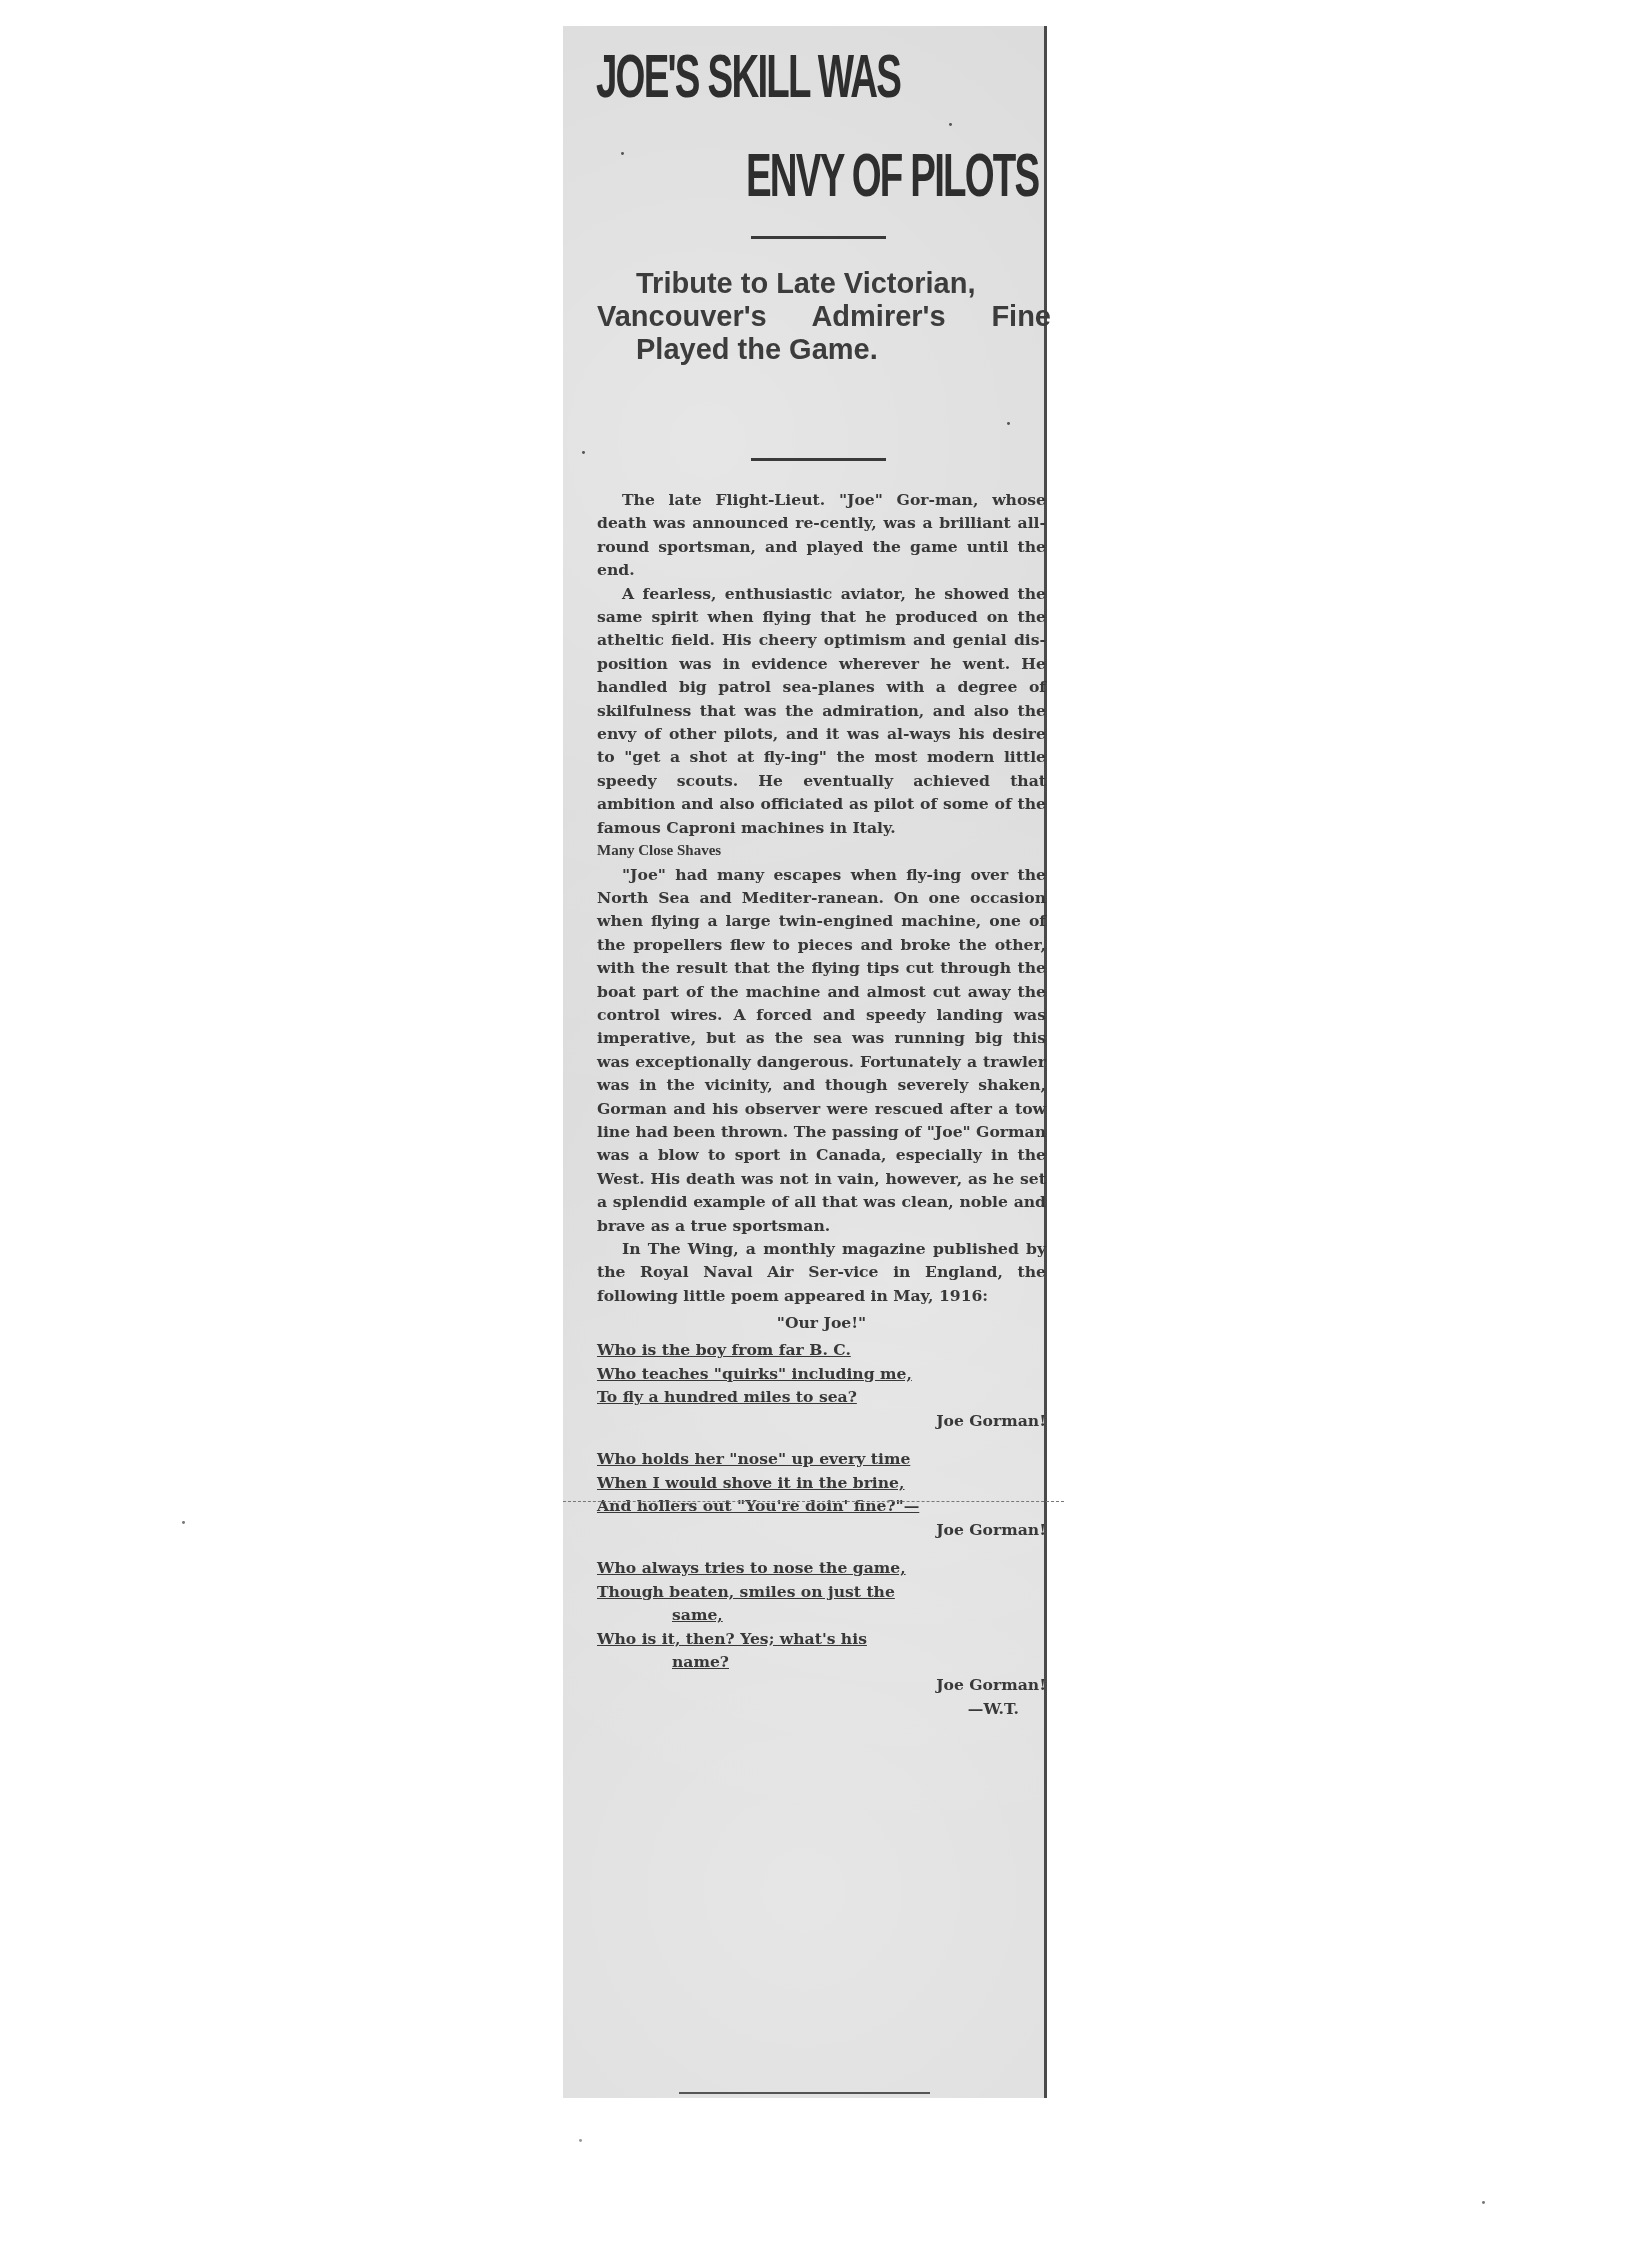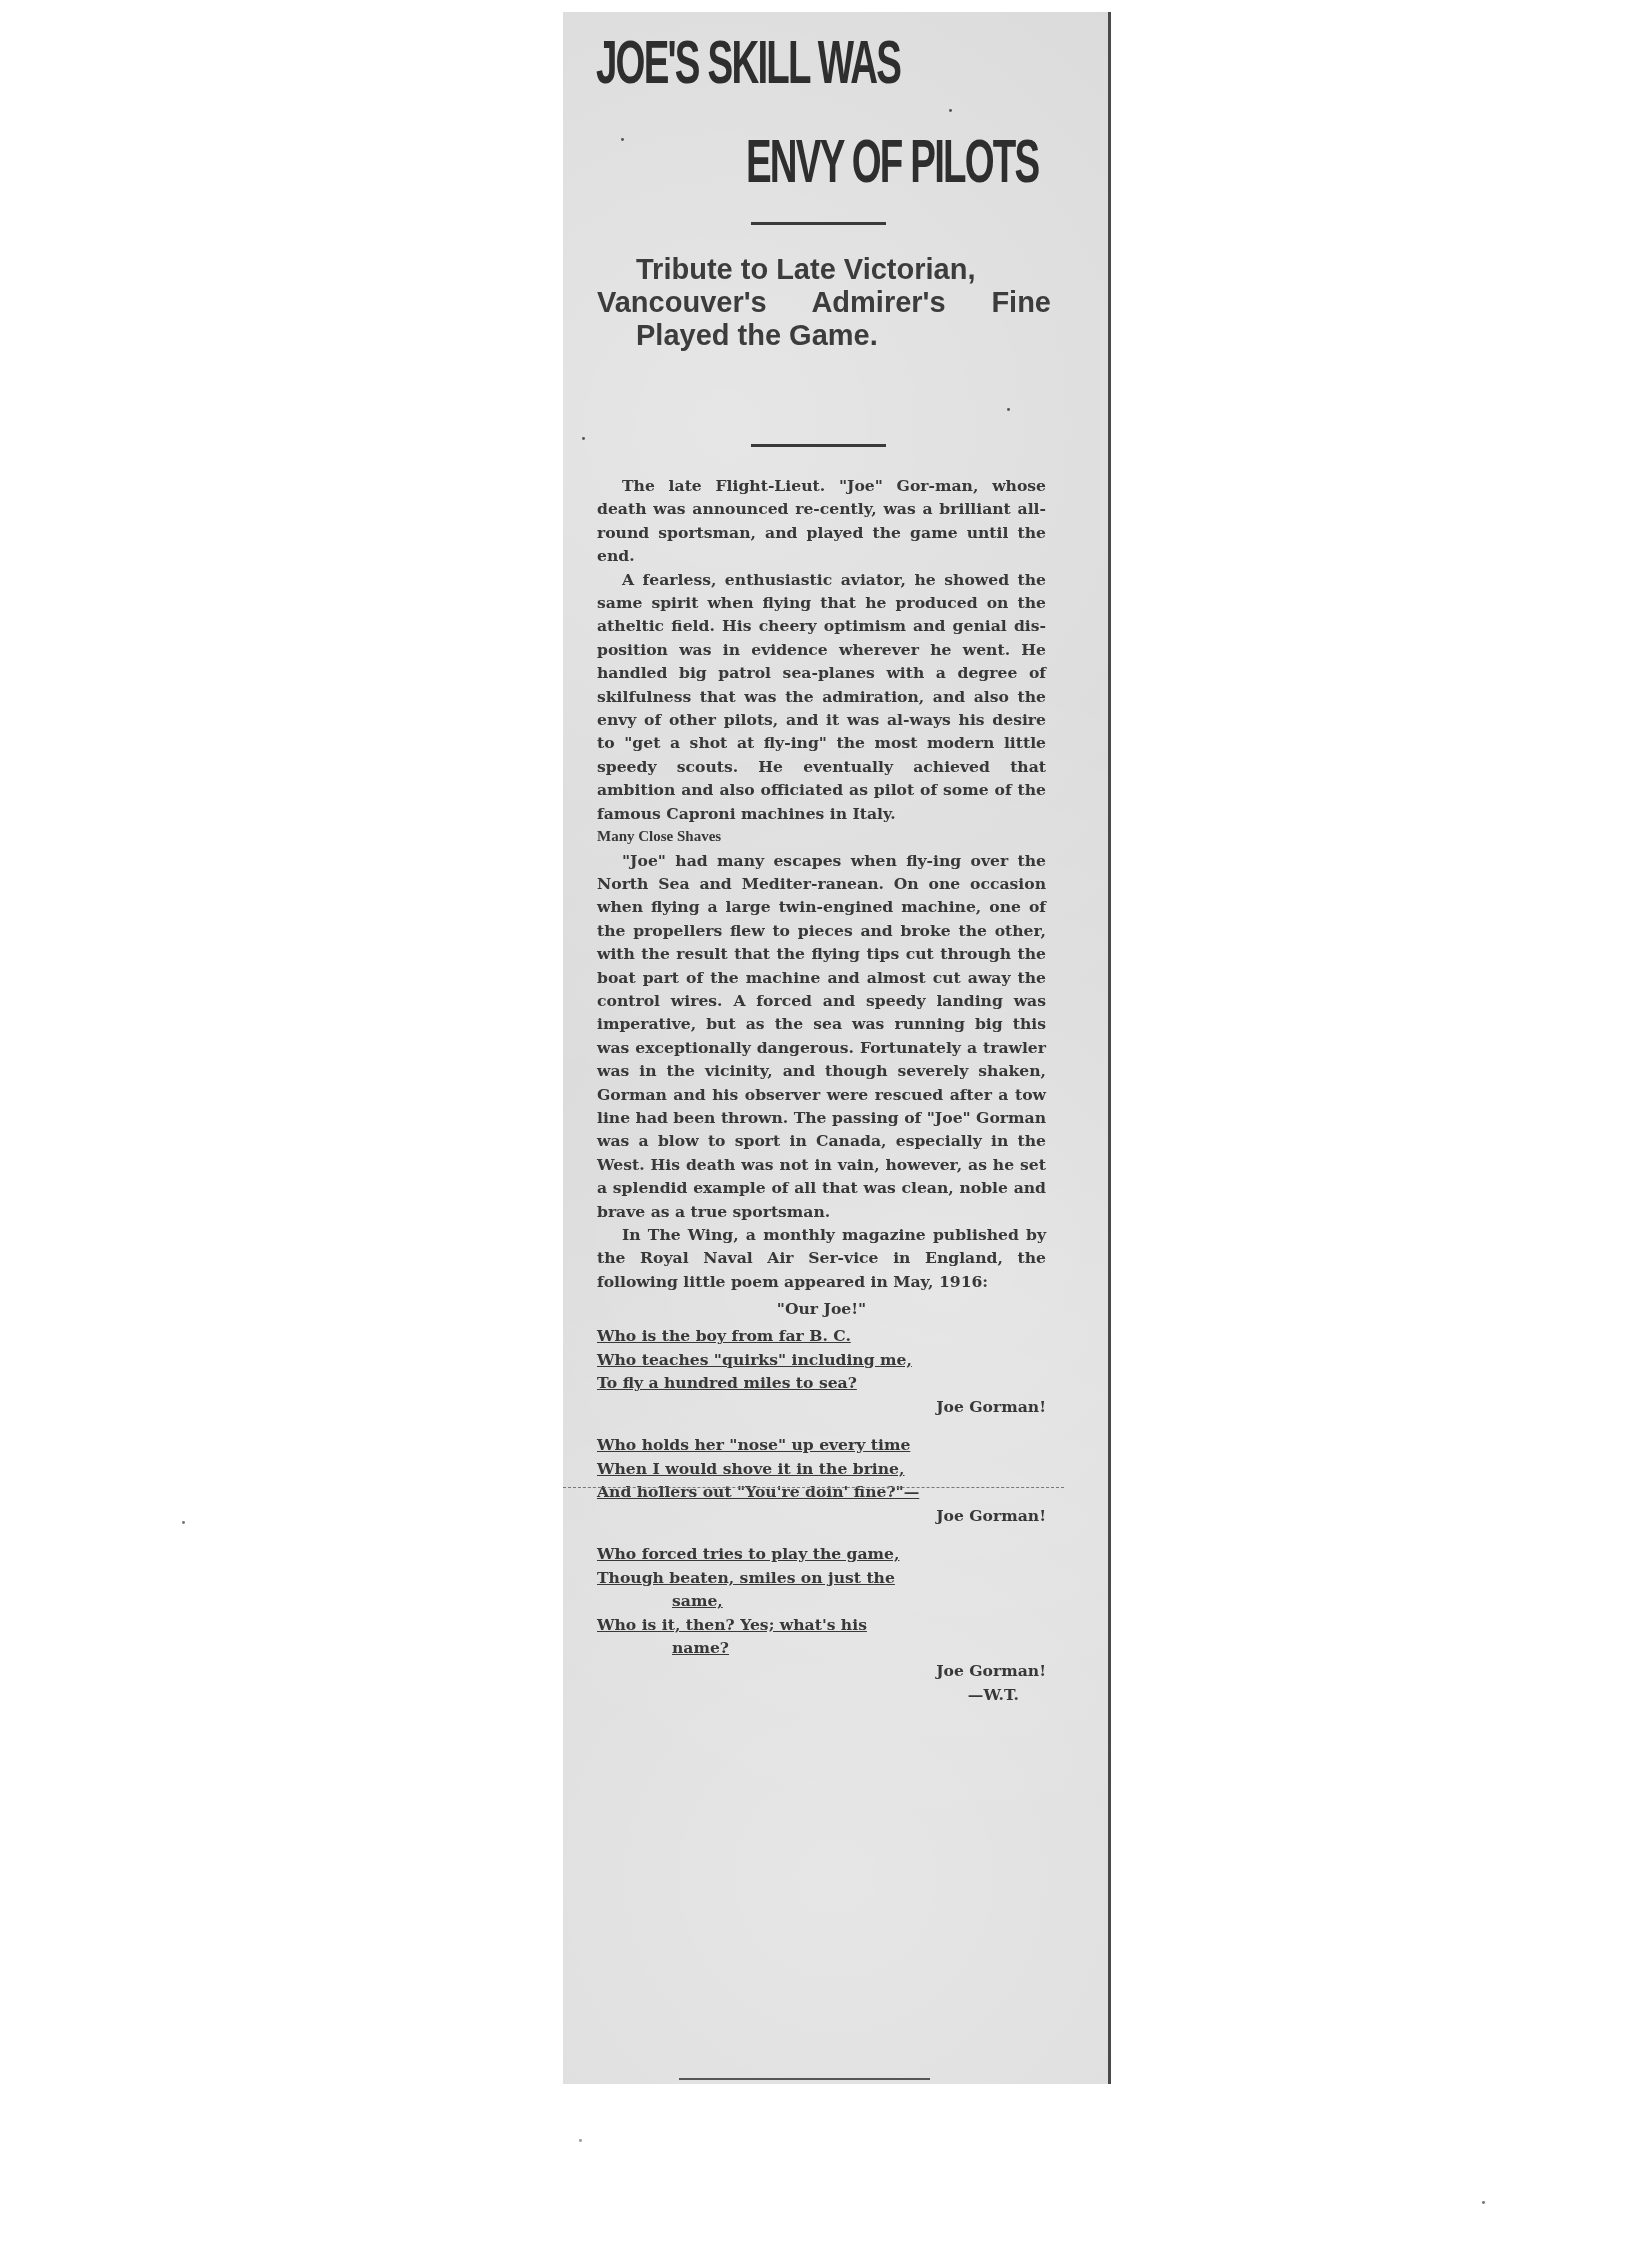--- a/index.html
+++ b/index.html
@@ -5,22 +5,22 @@
   html, body { margin: 0; padding: 0; }
   body {
     width: 1641px; height: 2257px;
     background: #ffffff;
     position: relative;
     overflow: hidden;
     font-family: "DejaVu Serif", serif;
   }
   .clipping {
     position: absolute;
-    left: 563px; top: 12px;
-    width: 548px; height: 2072px;
+    left: 563px; top: 26px;
+    width: 484px; height: 2072px;
     background: #d9d9d9;
     background-image:
       radial-gradient(circle at 30% 20%, rgba(255,255,255,0.35) 0, rgba(255,255,255,0) 40%),
       radial-gradient(circle at 70% 60%, rgba(255,255,255,0.3) 0, rgba(255,255,255,0) 45%),
       radial-gradient(circle at 50% 90%, rgba(255,255,255,0.35) 0, rgba(255,255,255,0) 40%);
     box-sizing: border-box;
     border-right: 3.9px solid #4a4a4a;
     color: #3a3a3a;
   }
   .headline {
@@ -129,21 +129,21 @@
       </div>
 
       <div class="stanza">
         <span class="line">Who holds her "nose" up every time</span>
         <span class="line">When I would shove it in the brine,</span>
         <span class="line">And hollers out "You're doin' fine?"—</span>
         <span class="refrain">Joe Gorman!</span>
       </div>
 
       <div class="stanza" style="margin-bottom:0">
-        <span class="line">Who forced tries to play the game,</span>
+        <span class="line">Who always tries to nose the game,</span>
         <span class="line">Though beaten, smiles on just the</span>
         <span class="line wrap">same,</span>
         <span class="line">Who is it, then? Yes; what's his</span>
         <span class="line wrap">name?</span>
         <span class="refrain">Joe Gorman!</span>
       </div>
 
       <span class="sig">—W.T.</span>
     </div>
   </div>

